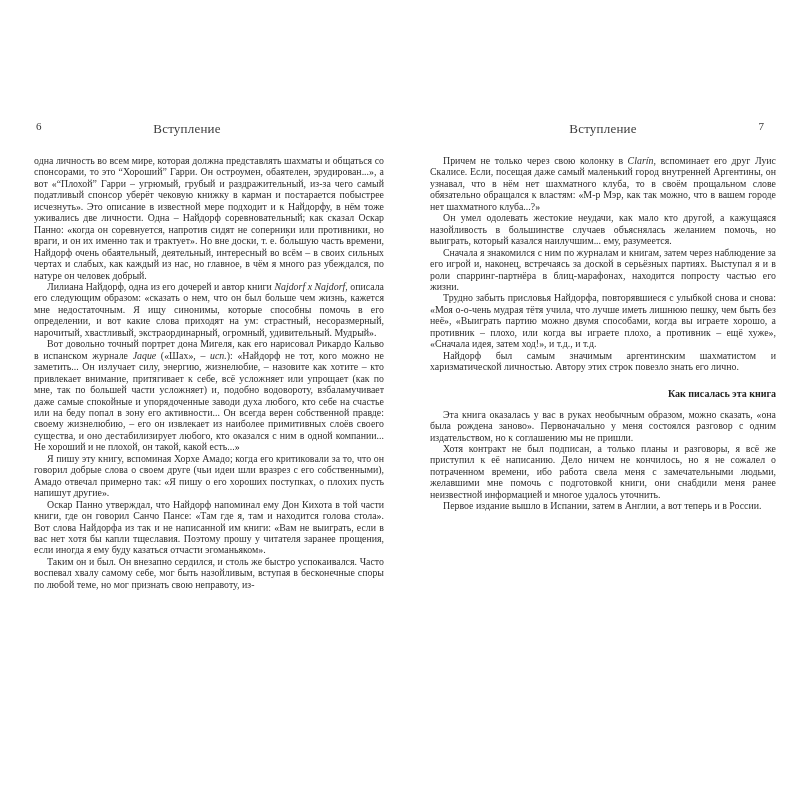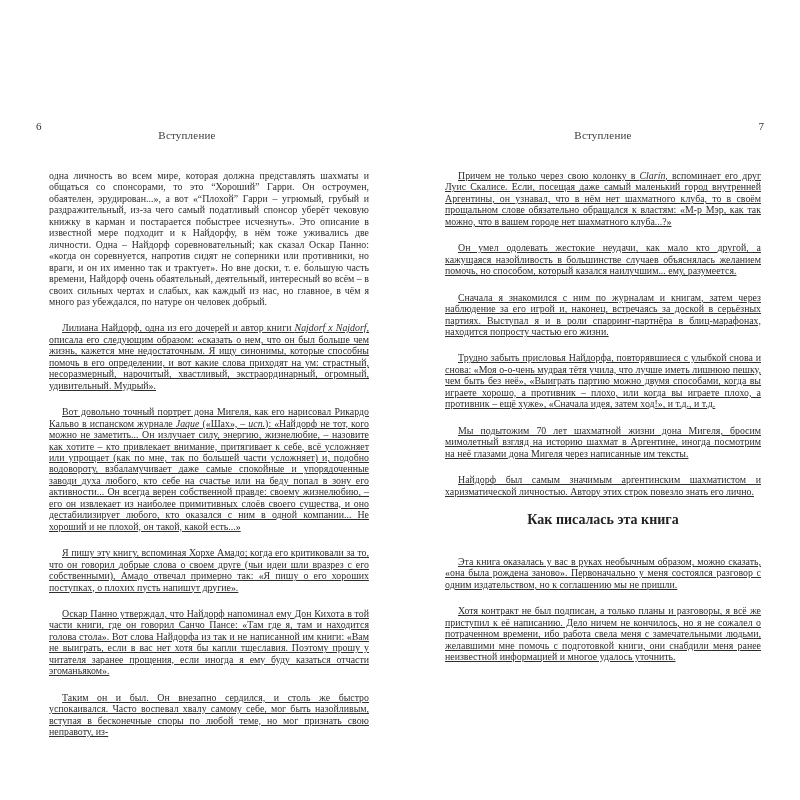--- a/index.html
+++ b/index.html
@@ -26,24 +26,24 @@
   }
   .page-left  { left: 34px;  width: 350px; }
   .page-right { left: 430px; width: 346px; }
 
   .running-head {
     position: relative;
     height: 34px;
   }
   .running-title {
     position: absolute;
-    top: 8px;
+    top: 0;
     left: 50%;
     transform: translateX(-50%);
-    font-size: 11px;
+    font-size: 13px;
     letter-spacing: 0.2px;
     color: #3c3c3c;
     white-space: nowrap;
   }
   .page-left .running-title {
     transform: translateX(calc(-50% - 22px));
   }
   .page-num {
     position: absolute;
     top: -1px;
@@ -53,35 +53,34 @@
   .page-left  .page-num { left: 2px; }
   .page-right .page-num { right: 12px; }
 
   .body-text {
     font-size: 9.9px;
     line-height: 11.45px;
     text-align: justify;
     color: #2e2e2e;
   }
   .para {
-    margin: 15px;
+    margin: 0;
     padding: 0;
   }
   .para.indent {
     text-indent: 13px;
-    text-decoration: underline;
   }
   .it {
     font-style: italic;
   }
   .section-heading {
-    margin: 15px 0 28px 0;
-    font-size: 14px;
+    margin: 15px 0 10px 0;
+    font-size: 10px;
     font-weight: bold;
-    text-align: center;
+    text-align: right;
     color: #222222;
   }
 </style>
 </head>
 <body>
 
 <div class="spread">
 
   <div class="page page-left">
     <div class="running-head">
@@ -98,26 +97,26 @@
       </div>
   </div>
 
   <div class="page page-right">
     <div class="running-head">
       <span class="running-title">Вступление</span>
       <span class="page-num">7</span>
     </div>
     <div class="body-text">
         <p class="para indent"><span>Причем не только через свою колонку в </span><span class="it">Clarín</span><span>, вспоминает его друг Луис Скалисе. Если, посещая даже самый маленький город внутренней Аргентины, он узнавал, что в нём нет шахматного клуба, то в своём прощальном слове обязательно обращался к властям: «М-р Мэр, как так можно, что в вашем городе нет шахматного клуба...?»</span></p>
-        <p class="para indent"><span>Он умел одолевать жестокие неудачи, как мало кто другой, а кажущаяся назойливость в большинстве случаев объяснялась желанием помочь, но способом, который казался наилучшим... ему, разумеется.</span></p>
+        <p class="para indent"><span>Он умел одолевать жестокие неудачи, как мало кто другой, а кажущаяся назойливость в большинстве случаев объяснялась желанием помочь, но выиграть, который казался наилучшим... ему, разумеется.</span></p>
         <p class="para indent"><span>Сначала я знакомился с ним по журналам и книгам, затем через наблюдение за его игрой и, наконец, встречаясь за доской в серьёзных партиях. Выступал я и в роли спарринг-партнёра в блиц-марафонах, находится попросту частью его жизни.</span></p>
         <p class="para indent"><span>Трудно забыть присловья Найдорфа, повторявшиеся с улыбкой снова и снова: «Моя о-о-чень мудрая тётя учила, что лучше иметь лишнюю пешку, чем быть без неё», «Выиграть партию можно двумя способами, когда вы играете хорошо, а противник – плохо, или когда вы играете плохо, а противник – ещё хуже», «Сначала идея, затем ход!», и т.д., и т.д.</span></p>
-        <p class="para indent"><span>Мы подытожим 70 лет шахматной жизни дона Мигеля, бросим мимолетный взгляд на историю шахмат в Аргентине, иногда посмотрим на неё глазами дона Мигеля через написанные им тексты.</span></p>
         <p class="para indent"><span>Найдорф был самым значимым аргентинским шахматистом и харизматической личностью. Автору этих строк повезло знать его лично.</span></p>
       </div>
     <h2 class="section-heading">Как писалась эта книга</h2>
     <div class="body-text">
         <p class="para indent"><span>Эта книга оказалась у вас в руках необычным образом, можно сказать, «она была рождена заново». Первоначально у меня состоялся разговор с одним издательством, но к соглашению мы не пришли.</span></p>
         <p class="para indent"><span>Хотя контракт не был подписан, а только планы и разговоры, я всё же приступил к её написанию. Дело ничем не кончилось, но я не сожалел о потраченном времени, ибо работа свела меня с замечательными людьми, желавшими мне помочь с подготовкой книги, они снабдили меня ранее неизвестной информацией и многое удалось уточнить.</span></p>
+        <p class="para indent"><span>Первое издание вышло в Испании, затем в Англии, а вот теперь и в России.</span></p>
       </div>
   </div>
 
 </div>
 
 </body></html>

